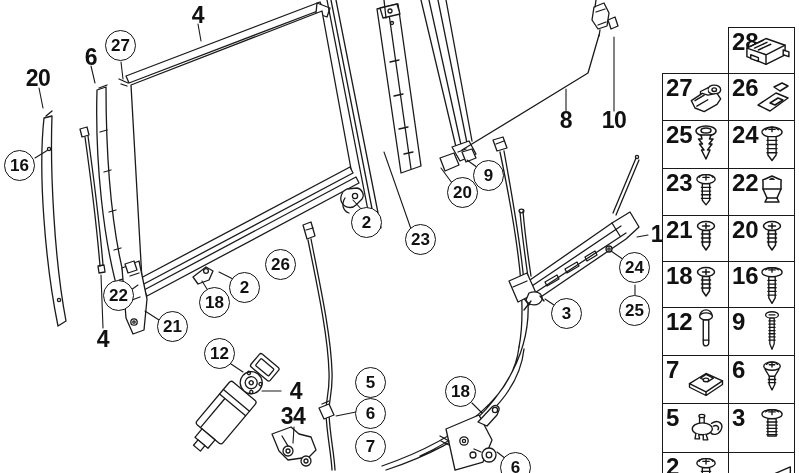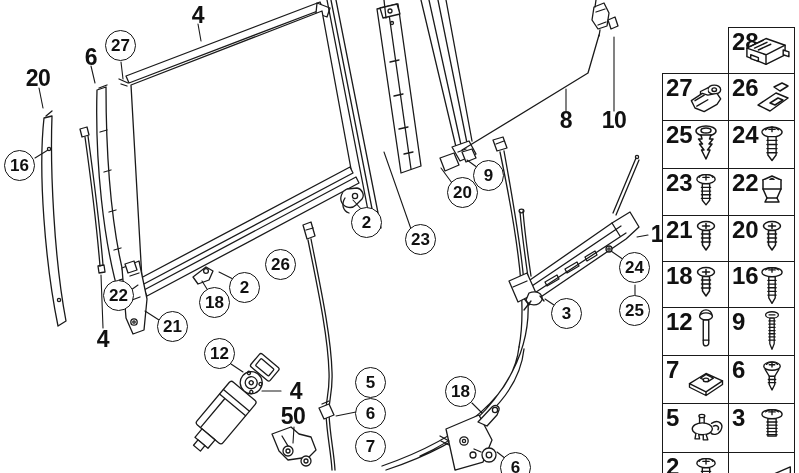--- a/index.html
+++ b/index.html
@@ -354,21 +354,21 @@
 <div class="co" style="left:489px;top:176px">9</div>
 <div class="co" style="left:567px;top:314px">3</div>
 <div class="co" style="left:635px;top:268px">24</div>
 <div class="co" style="left:635px;top:311px">25</div>
 
 <div class="lb" style="left:198px;top:15px">4</div>
 <div class="lb" style="left:91px;top:57px">6</div>
 <div class="lb" style="left:38px;top:78px">20</div>
 <div class="lb" style="left:103px;top:339px">4</div>
 <div class="lb" style="left:296px;top:391px">4</div>
-<div class="lb" style="left:293px;top:416px">50</div>
+<div class="lb" style="left:293px;top:416px">34</div>
 <div class="lb" style="left:566px;top:120px">8</div>
 <div class="lb" style="left:614px;top:120px">10</div>
 <div class="lb" style="left:657px;top:234px">1</div>
 
 <table class="sb-table">
   <tbody>
       <tr style="height:46px">
     <td class="sb-blank"></td>
     <td class="sb-cell">
       <span class="sb-num">28</span>

